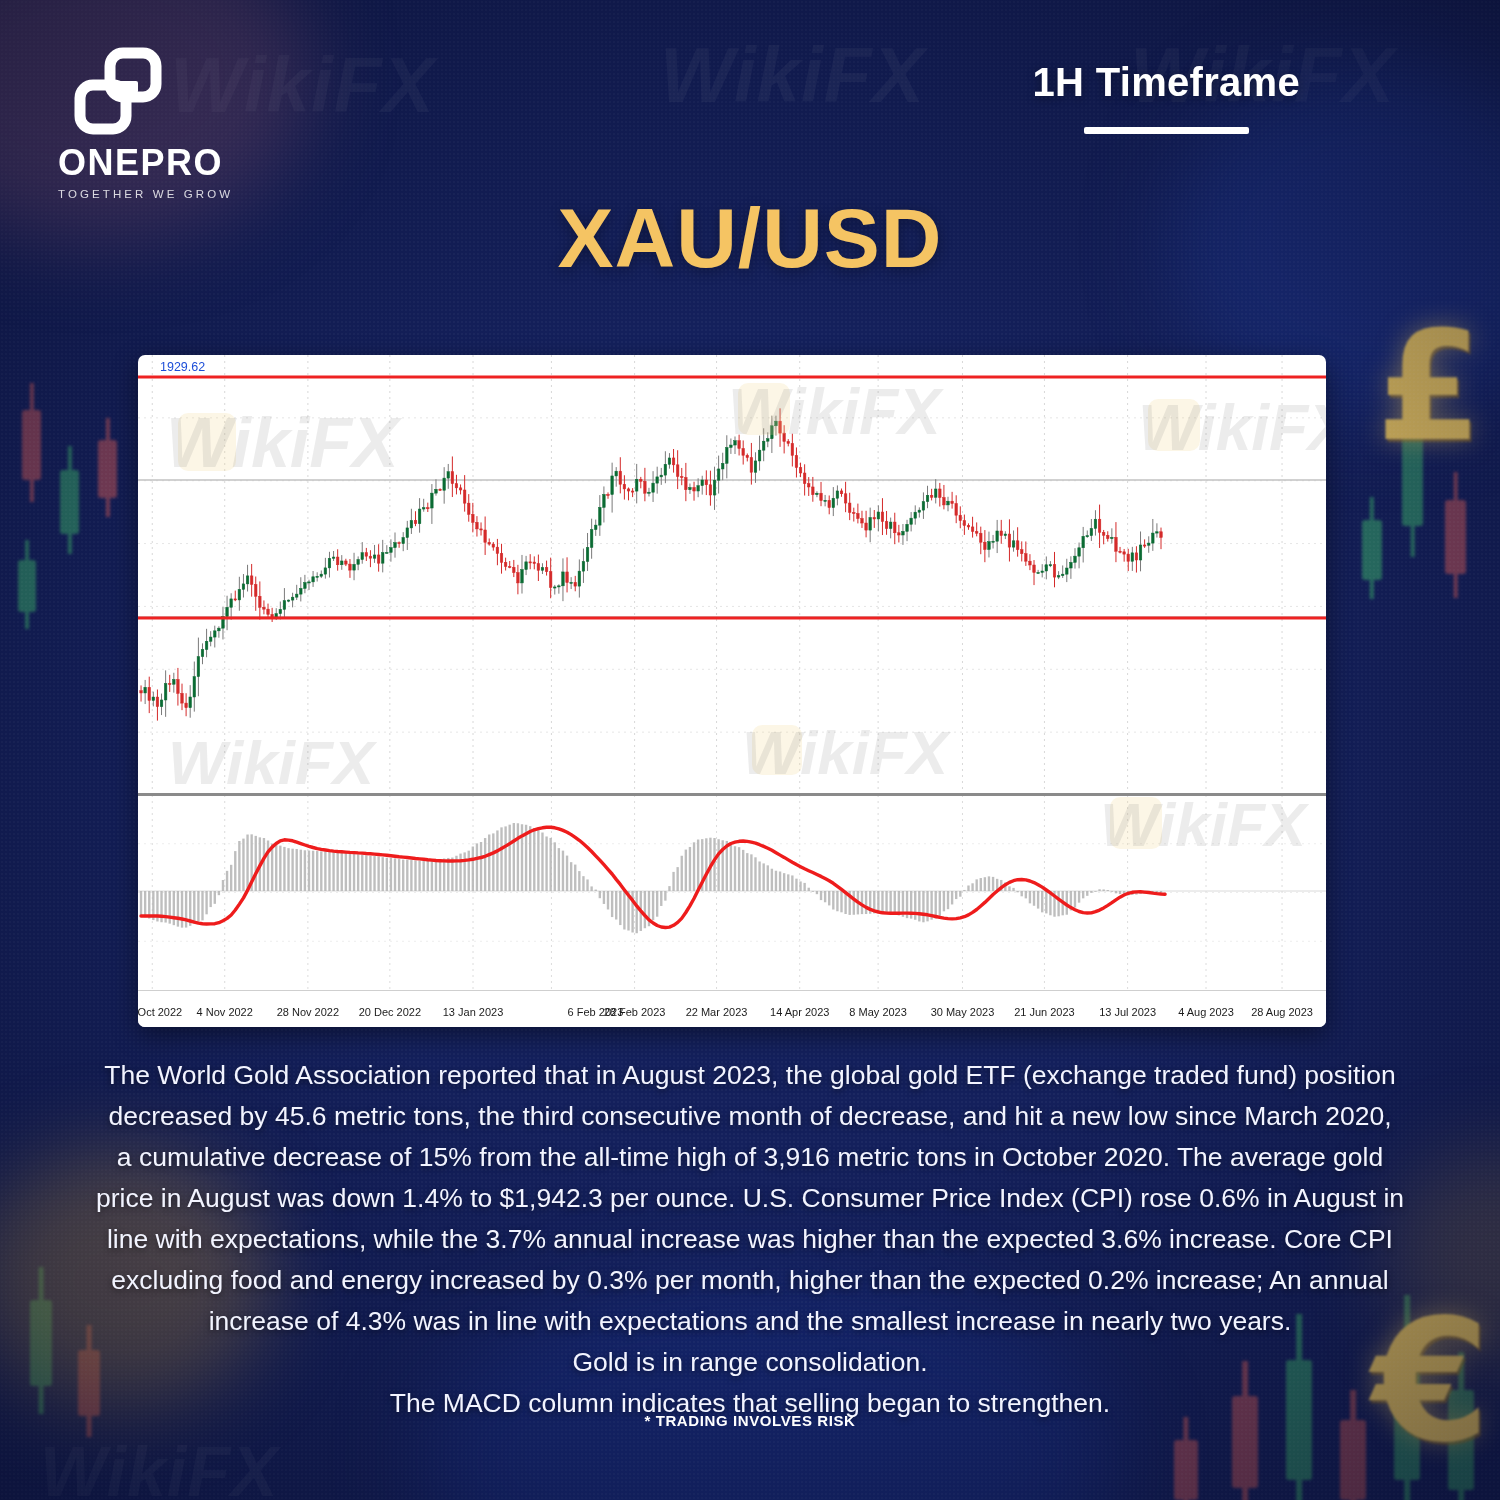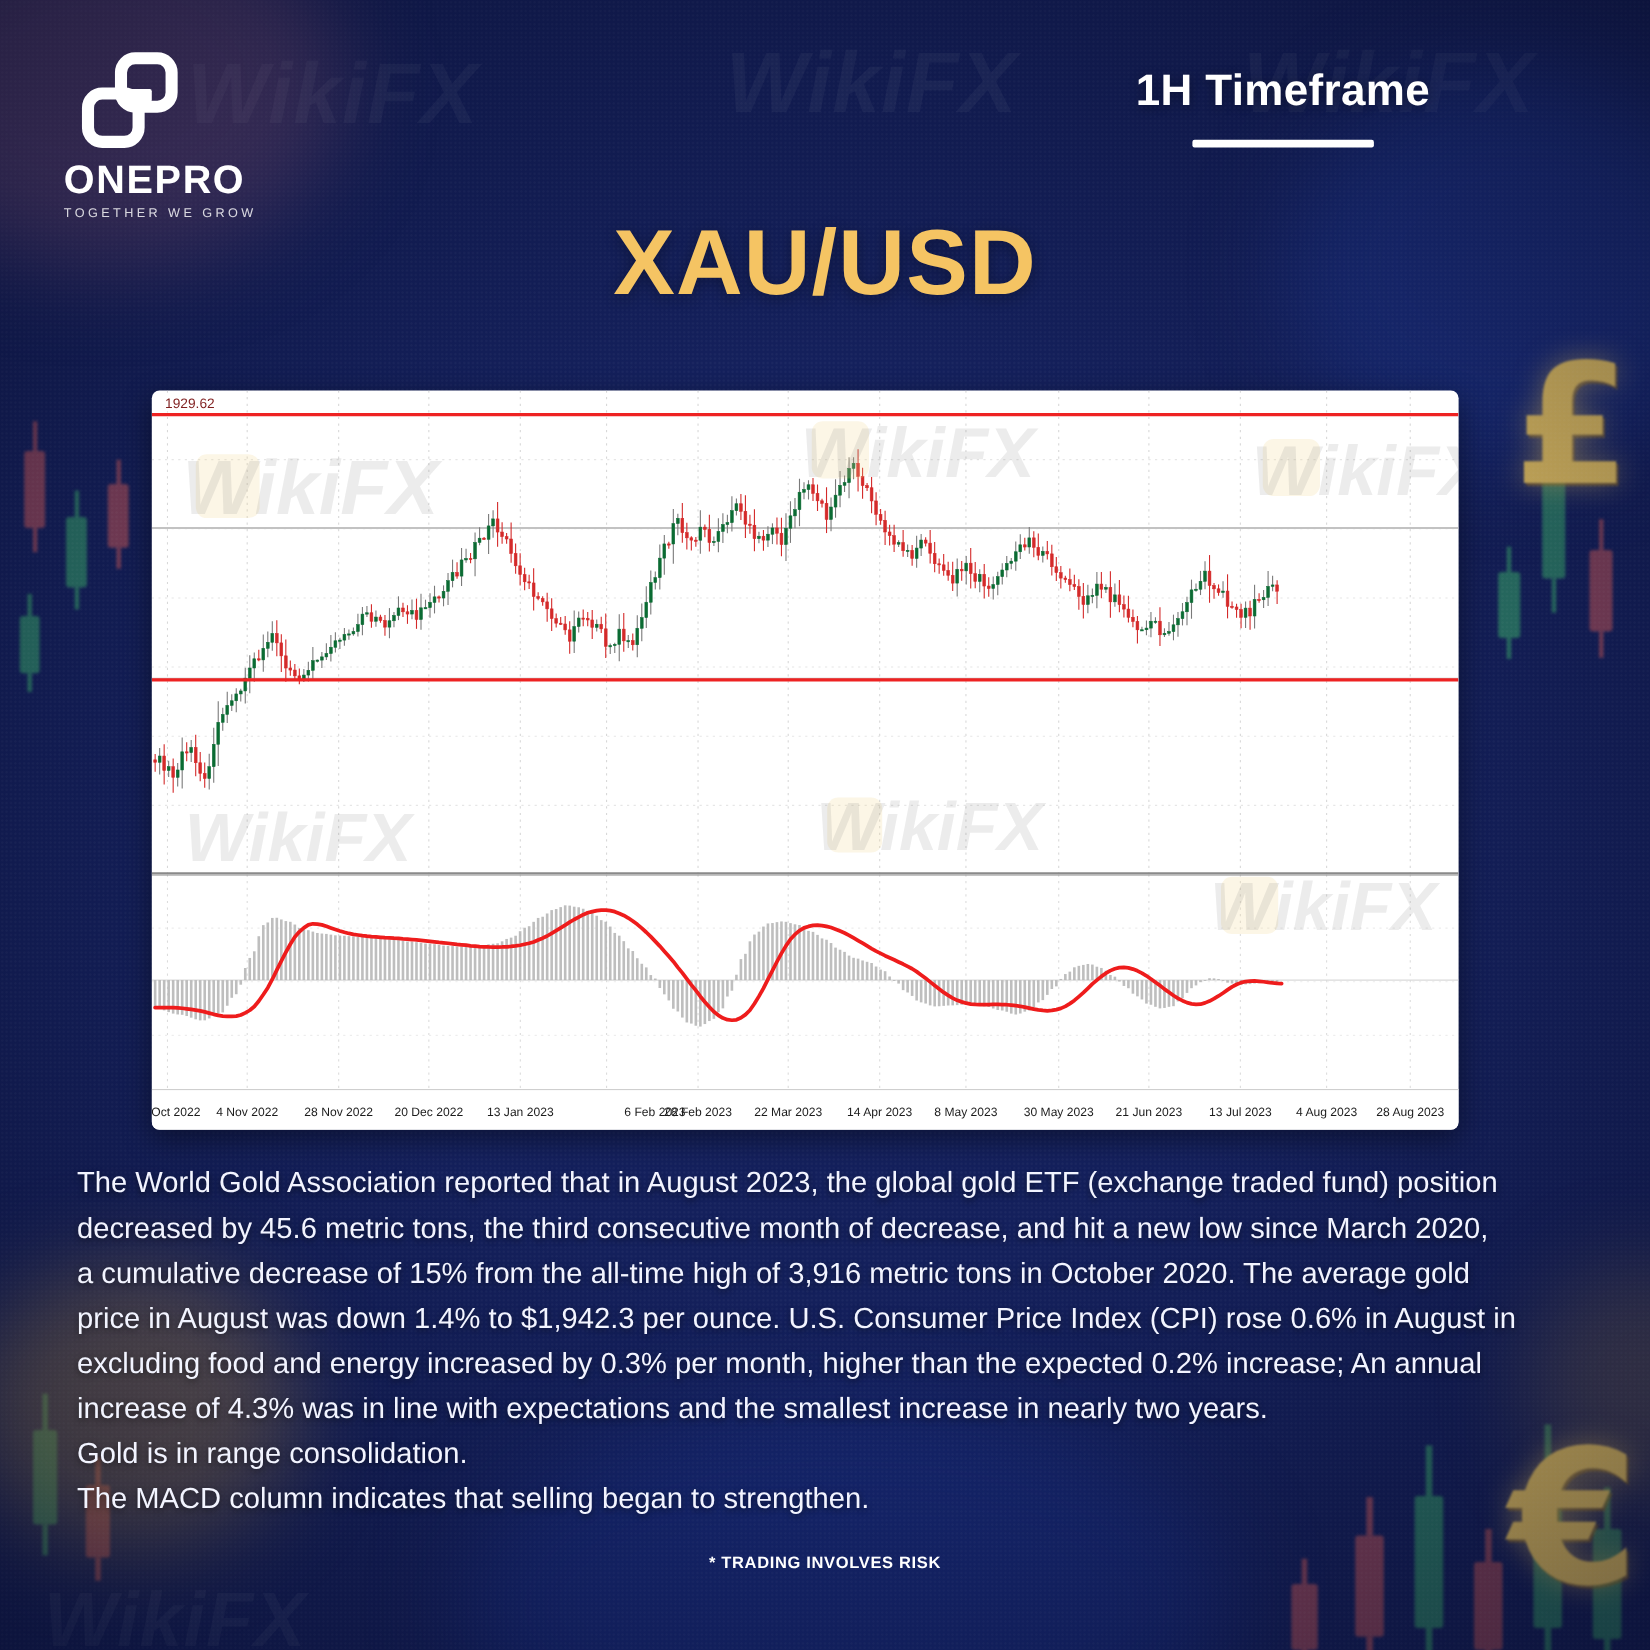--- a/index.html
+++ b/index.html
@@ -103,23 +103,23 @@
   }
   #price-pane { position:absolute; left:0; top:0; width:100%; height:440px; }
   #macd-pane  { position:absolute; left:0; top:440px; width:100%; height:195px; }
   #date-axis  {
     position:absolute; left:0; bottom:0; width:100%; height:37px;
     border-top:1px solid #cfcfcf; background:#fff;
   }
   .pane-svg { position:absolute; inset:0; width:100%; height:100%; }
 
   #price-tag {
-    position:absolute; left:9px; top:5px;
+    position:absolute; left:19px; top:5px;
     font-family:"Liberation Sans", sans-serif;
-    font-size:12.5px; color:#7f1d1d; font-weight:400;
+    font-size:12.5px; color:#1d4ed8; font-weight:400;
     background:#fff; padding:0 3px; z-index:4;
   }
 
   .chart-wm {
     position:absolute; font-family:"Liberation Sans", sans-serif;
     font-weight:700; font-style:italic; color:rgba(120,120,120,.14);
     user-select:none; z-index:2;
   }
   .chart-wm-badge {
     position:absolute; background:rgba(240,214,140,.22);
@@ -128,21 +128,21 @@
 
   .date-tick {
     position:absolute; bottom:9px;
     font-size:11px; color:#1c1c1c; white-space:nowrap;
     transform:translateX(-50%);
   }
 
   
   #commentary {
     position:absolute; left:70px; top:1055px; width:1360px;
-    text-align:left; color:#f2f4ff;
+    text-align:center; color:#f2f4ff;
     font-size:26.5px; line-height:41px; font-weight:400;
     text-shadow:0 2px 6px rgba(0,0,0,.5);
   }
   #commentary p { margin:0; }
   #disclaimer {
     position:absolute; left:0; right:0; top:1412px;
     text-align:center; color:#ffffff;
     font-size:15px; font-weight:700; letter-spacing:.6px;
   }
 </style>
@@ -1054,19 +1054,20 @@
       <span class="date-tick" style="left: 1068.01px;">4 Aug 2023</span>
       <span class="date-tick" style="left: 1144.04px;">28 Aug 2023</span>
     </div>
 </div>
 
 <div id="commentary">
     <p>The World Gold Association reported that in August 2023, the global gold ETF (exchange traded fund) position</p>
     <p>decreased by 45.6 metric tons, the third consecutive month of decrease, and hit a new low since March 2020,</p>
     <p>a cumulative decrease of 15% from the all-time high of 3,916 metric tons in October 2020. The average gold</p>
     <p>price in August was down 1.4% to $1,942.3 per ounce. U.S. Consumer Price Index (CPI) rose 0.6% in August in</p>
+    <p>line with expectations, while the 3.7% annual increase was higher than the expected 3.6% increase. Core CPI</p>
     <p>excluding food and energy increased by 0.3% per month, higher than the expected 0.2% increase; An annual</p>
     <p>increase of 4.3% was in line with expectations and the smallest increase in nearly two years.</p>
     <p>Gold is in range consolidation.</p>
     <p>The MACD column indicates that selling began to strengthen.</p>
   </div>
 
 <div id="disclaimer">* TRADING INVOLVES RISK</div>
 
 </body></html>

